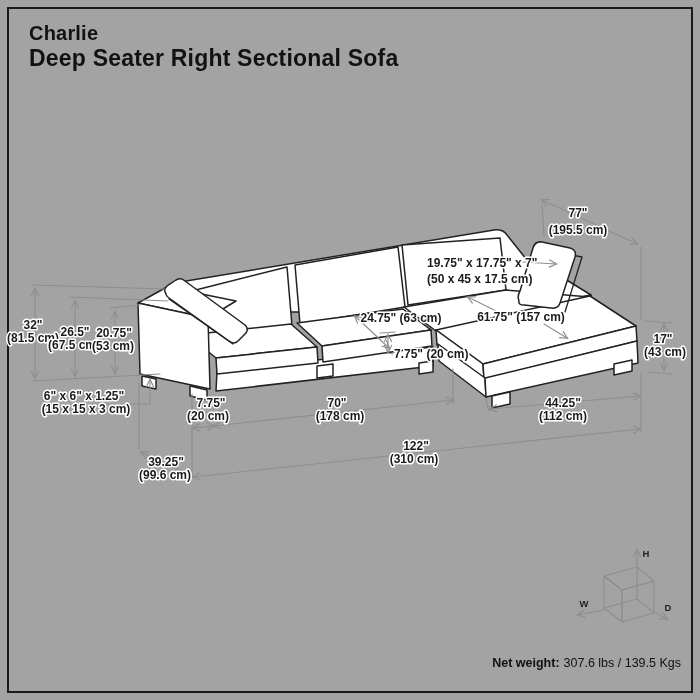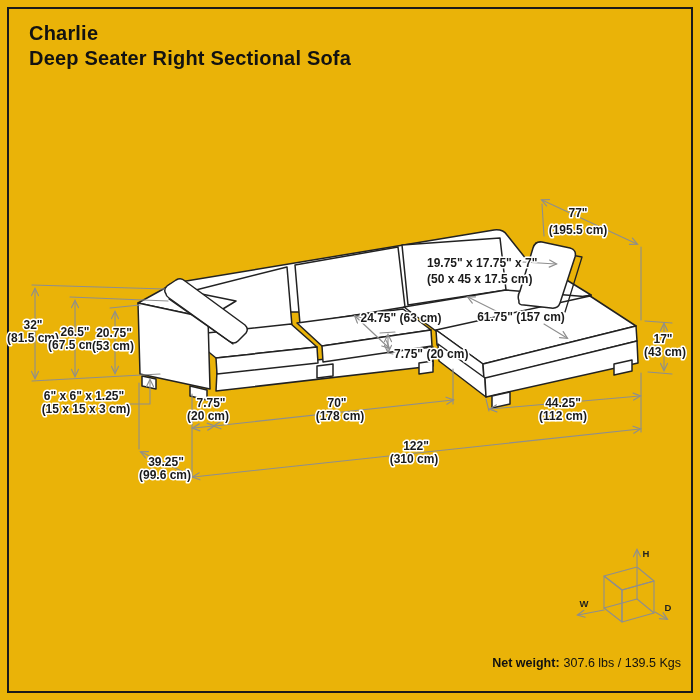--- a/index.html
+++ b/index.html
@@ -1,21 +1,21 @@
 <!DOCTYPE html>
 <html><head>
 <meta charset="utf-8">
 <style>
   html,body{margin:0;padding:0;background:#fff;}
-  .page{position:relative;width:700px;height:700px;background:#eab308;overflow:hidden;
+  .page{position:relative;width:700px;height:700px;background:#a3a3a3;overflow:hidden;
         font-family:"Liberation Sans",sans-serif;}
   .frame{position:absolute;left:7px;top:7px;width:682px;height:682px;border:2px solid #1a1a1a;pointer-events:none;}
   .title{position:absolute;left:29px;top:21px;color:#121212;font-weight:700;}
   .title .l1{font-size:20px;line-height:25px;letter-spacing:.2px;}
-  .title .l2{font-size:20px;line-height:25px;letter-spacing:.2px;}
+  .title .l2{font-size:23px;line-height:25px;letter-spacing:.2px;}
   svg{position:absolute;left:0;top:0;}
   
   .s{fill:#ffffff;stroke:#222222;stroke-width:1.5;stroke-linejoin:round;stroke-linecap:round;}
   .sl{fill:none;stroke:#222222;stroke-width:1.3;stroke-linejoin:round;stroke-linecap:round;}
   
   .d{fill:none;stroke:#8e8e8e;stroke-width:1.1;stroke-linejoin:round;stroke-linecap:round;}
   
   .dim{font-family:"Liberation Sans",sans-serif;font-size:12px;font-weight:700;fill:#1a1a1a;
        paint-order:stroke;stroke:#ffffff;stroke-width:3px;stroke-linejoin:round;}
   .mid{text-anchor:middle;}

